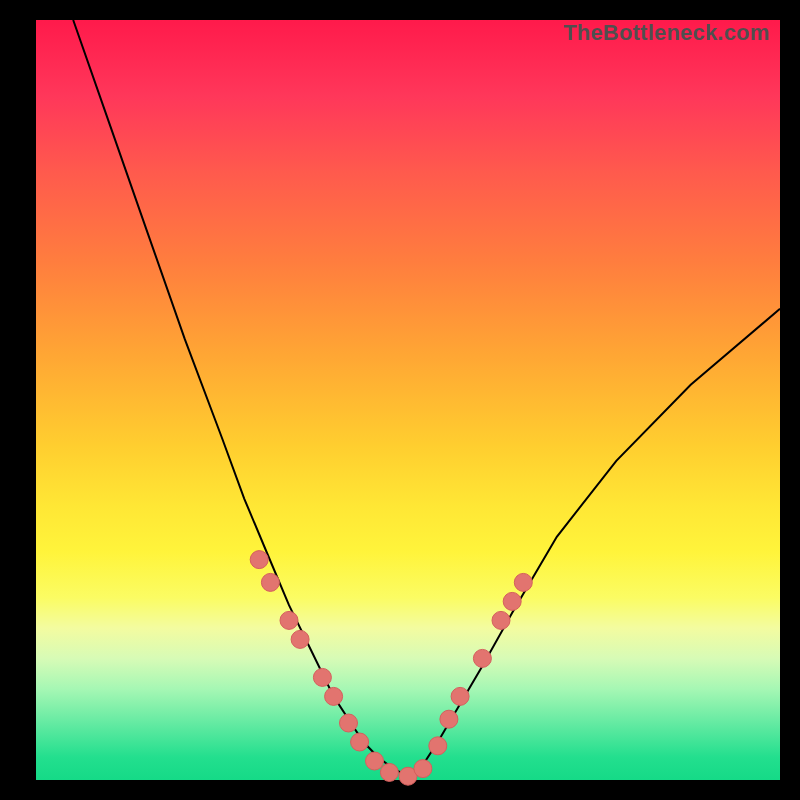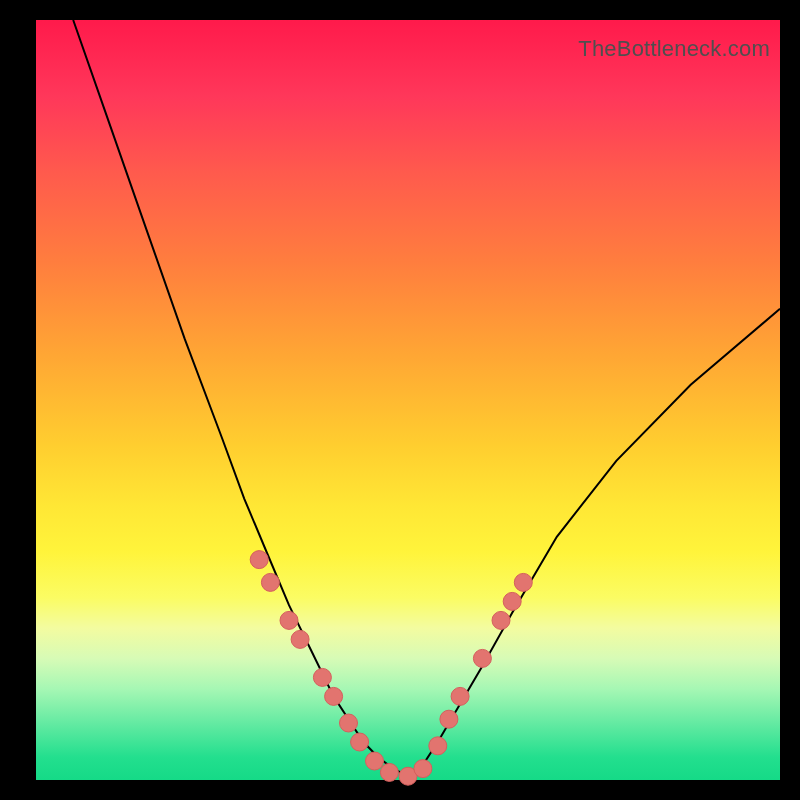--- a/index.html
+++ b/index.html
@@ -38,25 +38,25 @@
       #f3fca0 80%,
       #d7fbb6 84%,
       #a6f7b4 88%,
       #5de9a0 93%,
       #23df8e 97%,
       #15da87 100%
     );
   }
   .watermark {
     position: absolute;
-    top: 16px;
+    top: 0;
     right: 10px;
     color: #4f4f4f;
     font-size: 22px;
-    font-weight: 400;
+    font-weight: 700;
     letter-spacing: 0.2px;
     user-select: none;
   }
   svg.curves {
     position: absolute;
     left: 0;
     top: 0;
     width: 100%;
     height: 100%;
     overflow: visible;

